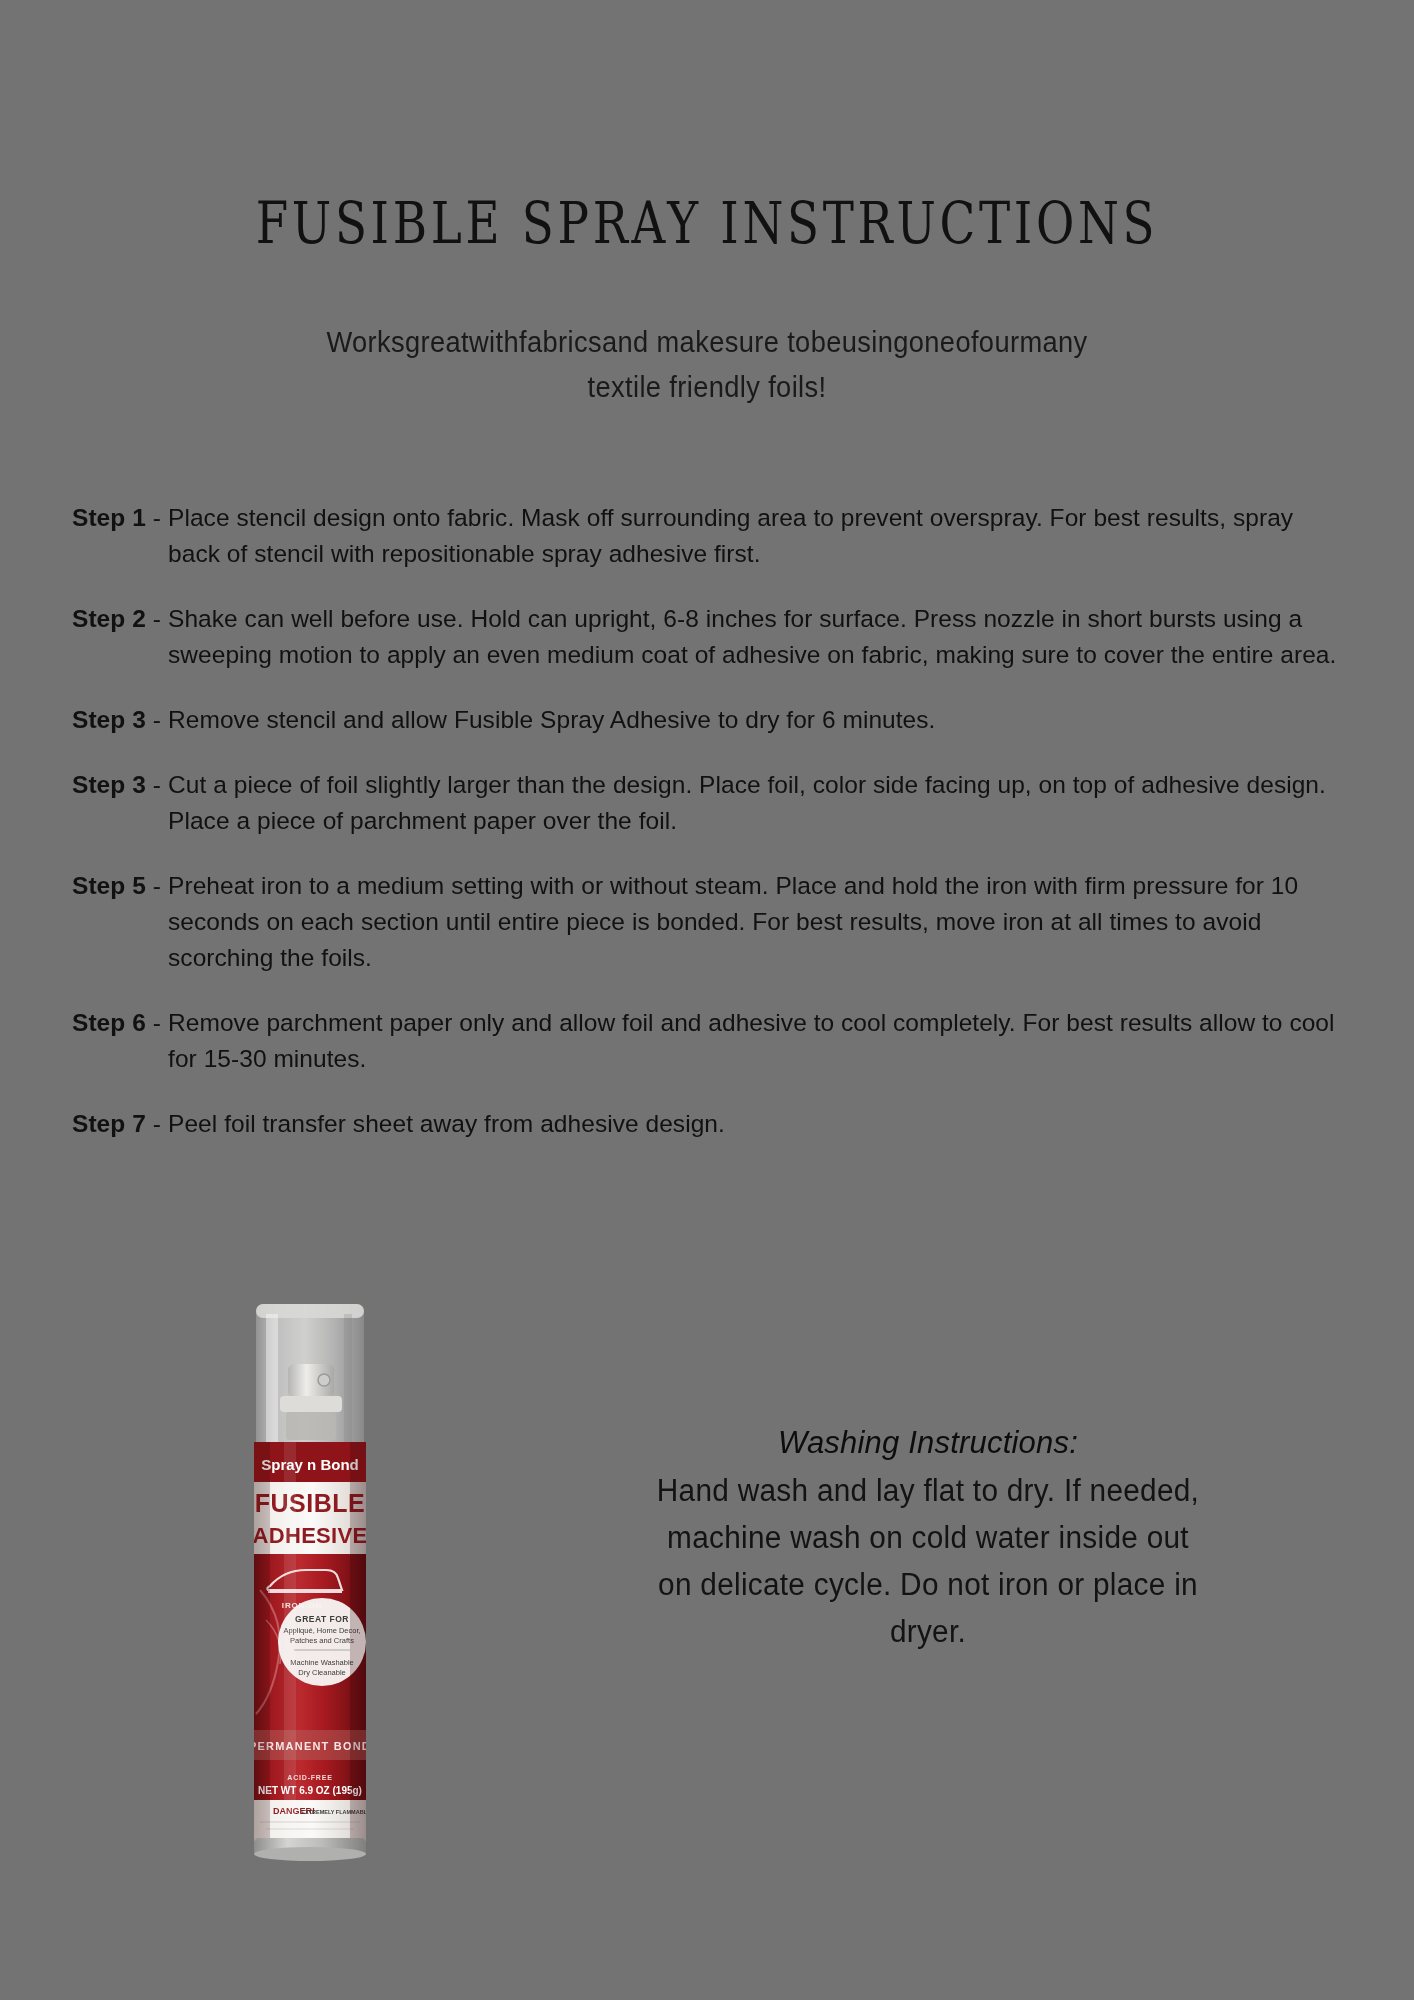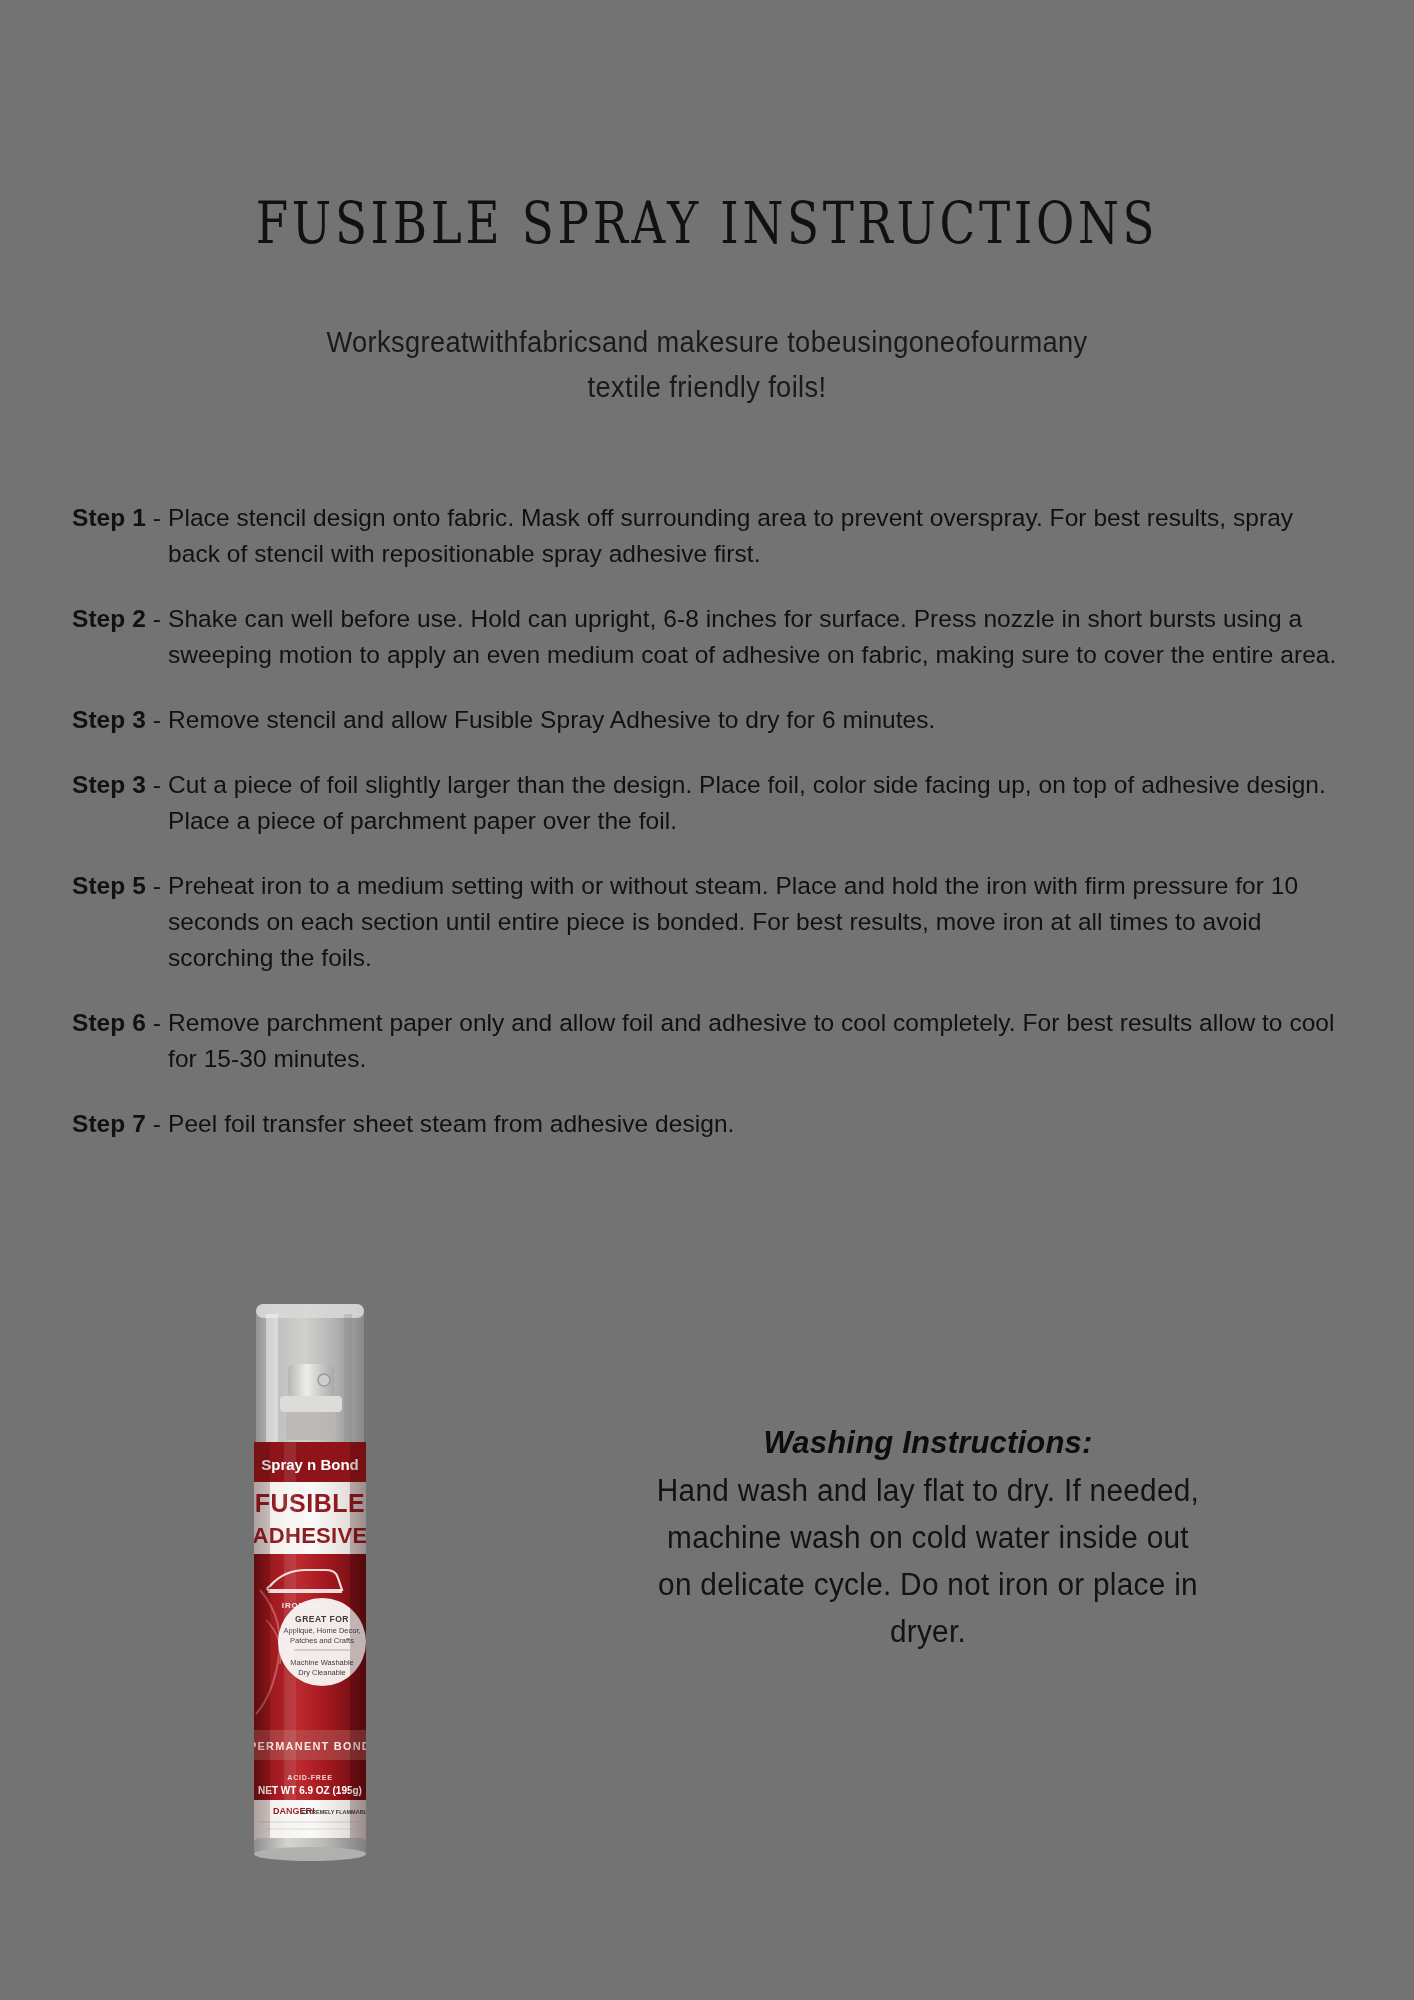--- a/index.html
+++ b/index.html
@@ -115,21 +115,21 @@
   
   .wash-block {
     position: absolute;
     left: 540px;
     top: 135px;
     width: 760px;
     text-align: center;
   }
   .wash-heading {
     font-family: "Liberation Sans", sans-serif;
-    font-weight: 700;
+    font-weight: 400;
     font-style: italic;
     font-size: 31px;
     letter-spacing: 0.2px;
     color: #0d0d0d;
     margin-bottom: 6px;
   }
   .wash-body {
     font-family: "Liberation Sans", sans-serif;
     font-weight: 400;
     font-size: 31px;
@@ -187,21 +187,21 @@
 
     <div class="step-row">
       <span class="step-label">Step 6</span>
       <span class="step-dash">-</span>
       <span class="step-text">Remove parchment paper only and allow foil and adhesive to cool completely. For best results allow to cool for 15-30 minutes.</span>
     </div>
 
     <div class="step-row">
       <span class="step-label">Step 7</span>
       <span class="step-dash">-</span>
-      <span class="step-text">Peel foil transfer sheet steam from adhesive design.</span>
+      <span class="step-text">Peel foil transfer sheet away from adhesive design.</span>
     </div>
 
   </div>
 
   <div class="lower">
 
     <div class="can-figure">
       <svg class="can-svg" width="150" height="580" viewBox="0 0 150 580">
         <defs>
           <linearGradient id="capGrad" x1="0" y1="0" x2="1" y2="0">

